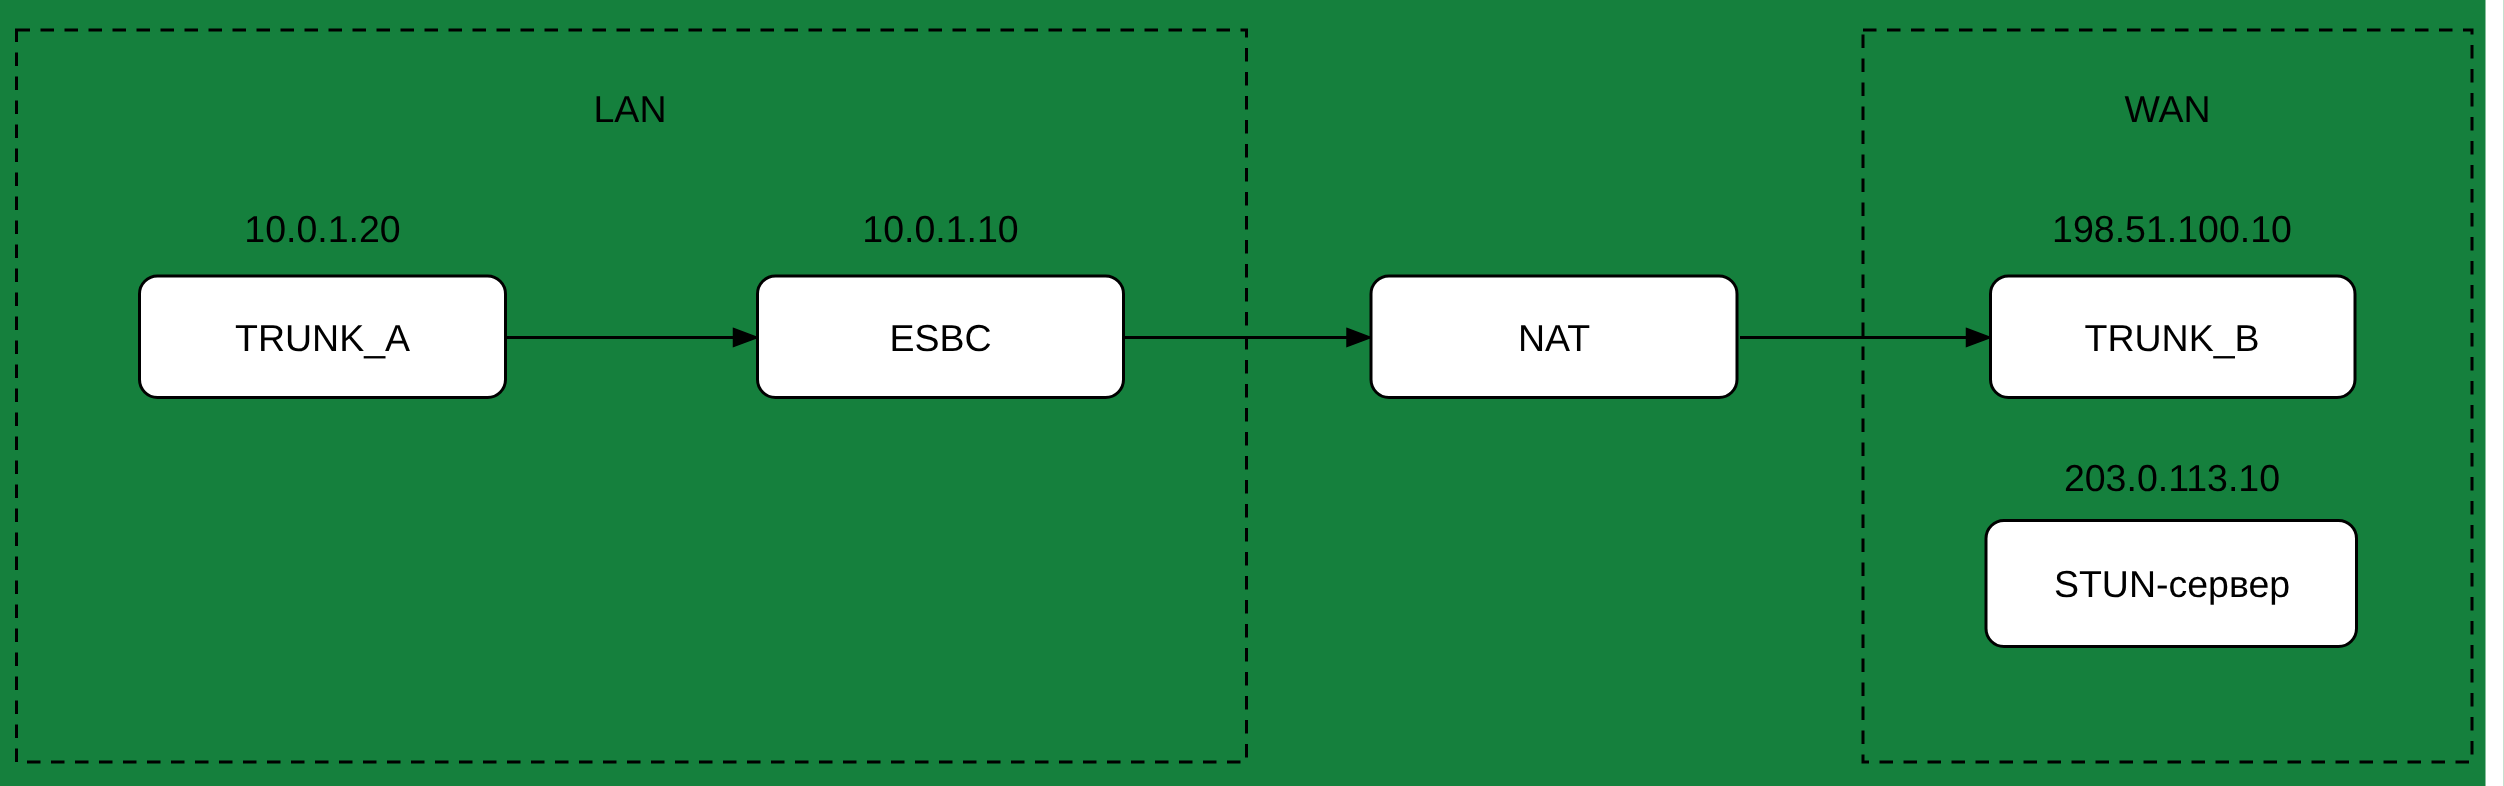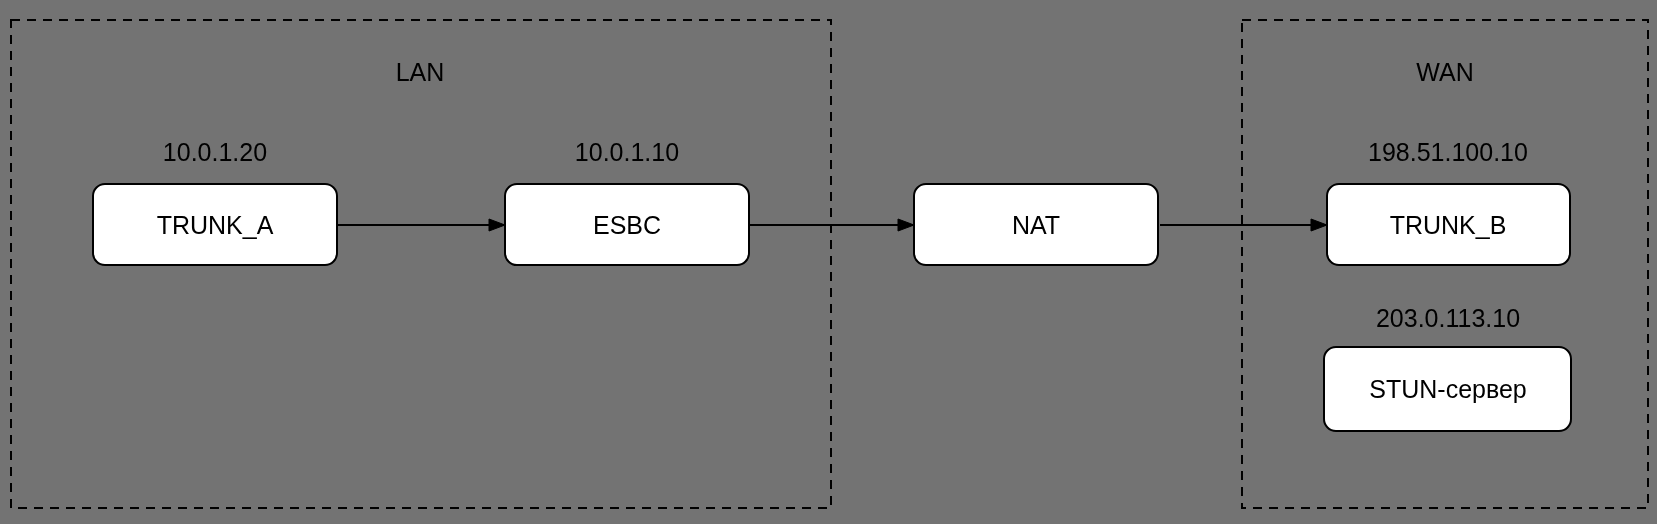--- a/index.html
+++ b/index.html
@@ -4,21 +4,21 @@
 <style>
   html, body {
     margin: 0;
     padding: 0;
     background: #ffffff;
   }
   .canvas {
     position: relative;
     width: 1657px;
     height: 524px;
-    background: #737373;
+    background: #15803d;
     overflow: hidden;
   }
   svg.diagram {
     position: absolute;
     left: 0;
     top: 0;
     display: block;
   }
   .node-rect {
     fill: #ffffff;

